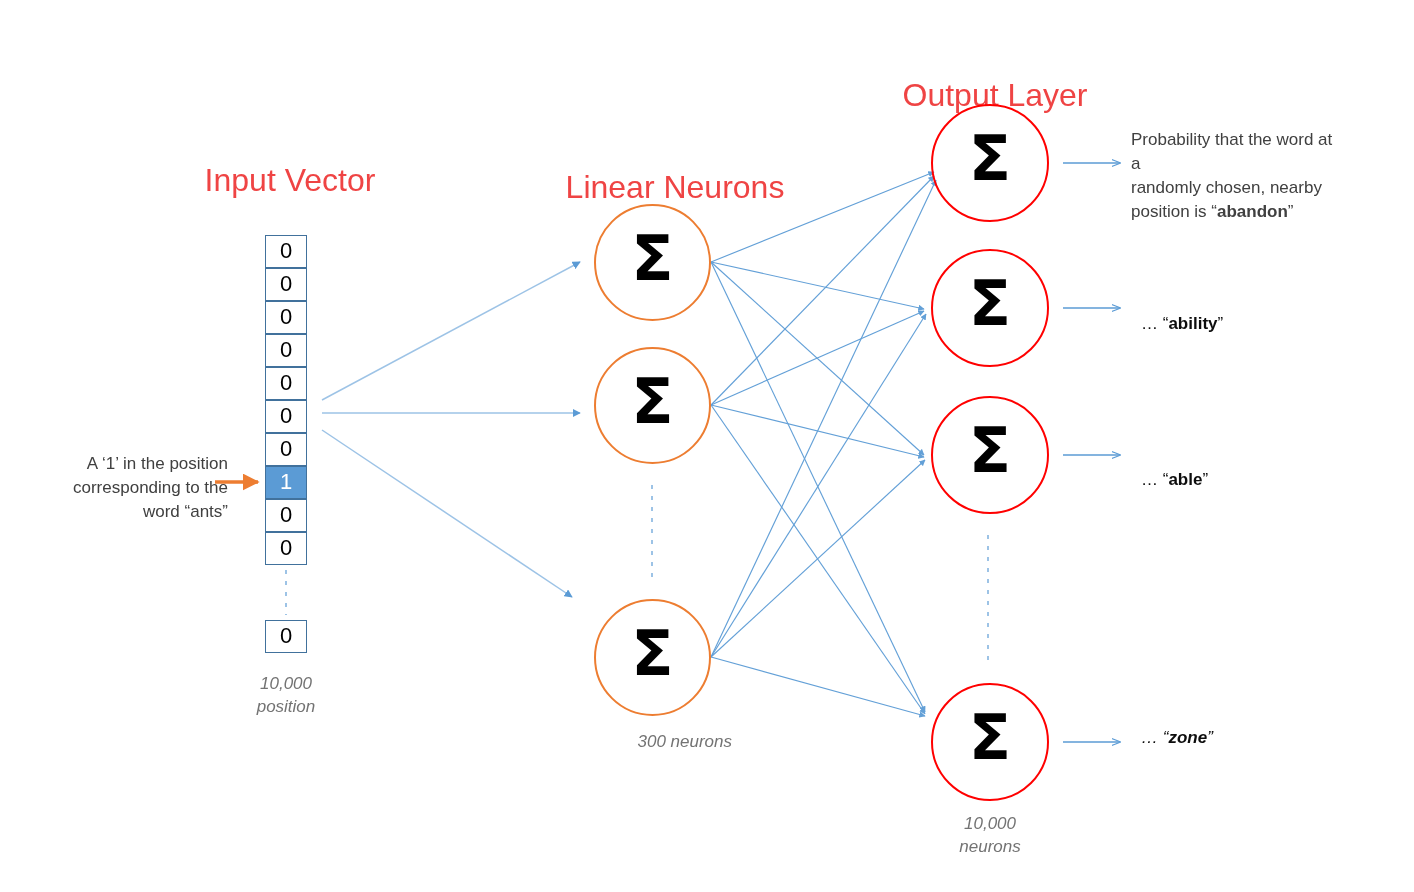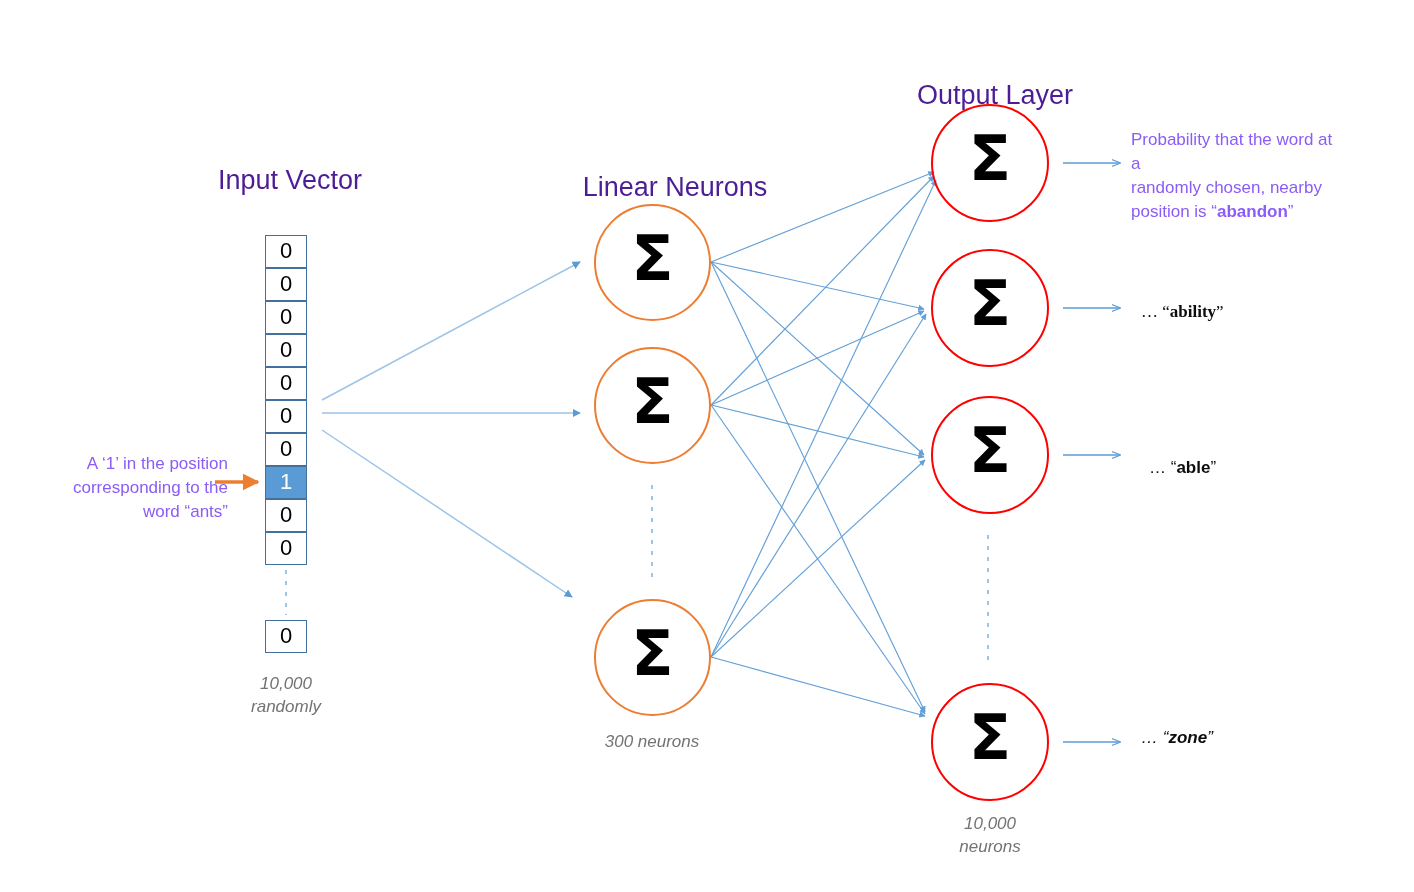--- a/index.html
+++ b/index.html
@@ -21,23 +21,23 @@
   .net-svg {
     position: absolute;
     left: 0;
     top: 0;
     width: 1414px;
     height: 892px;
     pointer-events: none;
   }
   .layer-title {
     position: absolute;
-    font-size: 27px;
+    font-size: 32px;
     line-height: 34px;
-    color: #4c1d95;
+    color: #ef4444;
     text-align: center;
     white-space: pre;
     font-weight: 400;
   }
   #title-input  { left: 170px; top: 163px; width: 240px; }
   #title-hidden { left: 530px; top: 102px; width: 290px; }
   #title-output { left: 840px; top: 10px;  width: 310px; }
 
   .vec-cell {
     position: absolute;
@@ -72,21 +72,21 @@
     line-height: 1;
   }
   .neuron.hidden-n { border: 2.2px solid #ED7D31; width: 117px; height: 117px; }
   .neuron.output-n { border: 2.2px solid #FF0000; width: 118px; height: 118px; }
   .neuron span { transform: translateY(-4px); }
 
   .note {
     position: absolute;
     font-size: 17px;
     line-height: 24px;
-    color: #8b5cf6;
+    color: #404040;
   }
   .note b { font-weight: 700; }
 
   .sub-note {
     position: absolute;
     font-size: 17px;
     line-height: 23px;
     font-style: italic;
     color: #737373;
     text-align: center;
@@ -178,39 +178,39 @@
   <div class="vec-cell" style="left:265px; top:367px;">0</div>
   <div class="vec-cell" style="left:265px; top:400px;">0</div>
   <div class="vec-cell" style="left:265px; top:433px;">0</div>
   <div class="vec-cell on" style="left:265px; top:466px;">1</div>
   <div class="vec-cell" style="left:265px; top:499px;">0</div>
   <div class="vec-cell" style="left:265px; top:532px;">0</div>
   <div class="vec-cell" style="left:265px; top:620px;">0</div>
 
   <div class="sub-note" style="left:226px; top:672px; width:120px;">
     <div>10,000</div>
-    <div>randomly</div>
+    <div>position</div>
   </div>
 
   <div class="note" style="left:48px; top:452px; width:180px;text-align:right;">
     <div>A ‘1’ in the position</div>
     <div>corresponding to the</div>
     <div>word “ants”</div>
   </div>
 
   <div class="neuron hidden-n" style="left:594px; top:204px;">
     <span>Σ</span>
   </div>
   <div class="neuron hidden-n" style="left:594px; top:347px;">
     <span>Σ</span>
   </div>
   <div class="neuron hidden-n" style="left:594px; top:599px;">
     <span>Σ</span>
   </div>
-  <div class="sub-note" style="left:572px; top:730px; width:160px;">300 neurons</div>
+  <div class="sub-note" style="left:572px; top:730px; width:160px;text-align:right;">300 neurons</div>
 
   <div class="neuron output-n" style="left:931px; top:104px;">
     <span>Σ</span>
   </div>
   <div class="neuron output-n" style="left:931px; top:249px;">
     <span>Σ</span>
   </div>
   <div class="neuron output-n" style="left:931px; top:396px;">
     <span>Σ</span>
   </div>
@@ -222,19 +222,19 @@
     <div>10,000</div>
     <div>neurons</div>
   </div>
 
   <div class="note" style="left:1131px; top:128px; width:210px;">
     <div>Probability that the word at a</div>
     <div>randomly chosen, nearby</div>
     <div><span>position is “</span><b>abandon</b><span>”</span></div>
   </div>
 
-  <div class="out-label" style="left:1141px; top:300px;font-family:Liberation Serif, serif;"><span>… “</span><b>ability</b><span>”</span></div>
-
-  <div class="out-label" style="left:1141px; top:456px;margin-left:8px;"><span>… “</span><b>able</b><span>”</span></div>
+  <div class="out-label" style="left:1141px; top:312px;"><span>… “</span><b>ability</b><span>”</span></div>
+
+  <div class="out-label" style="left:1141px; top:468px;"><span>… “</span><b>able</b><span>”</span></div>
 
   <div class="out-label" style="left:1141px; top:726px;font-style:italic;"><span>… “</span><b>zone</b><span>”</span></div>
 
 </div>
 
 </body></html>

